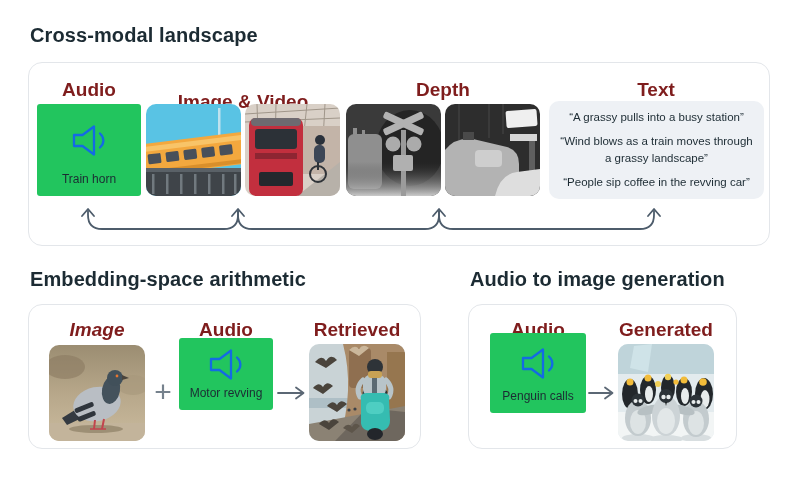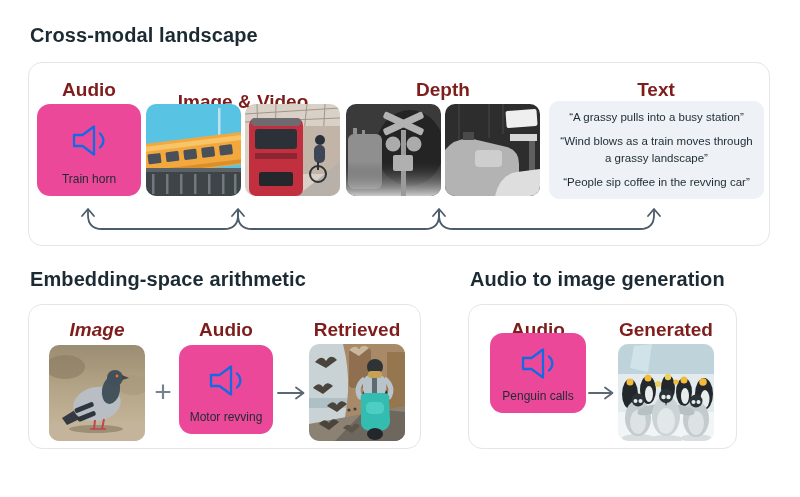--- a/index.html
+++ b/index.html
@@ -15,21 +15,21 @@
   }
   .card {
     position: absolute; background: #fff;
     border: 1px solid #e3e6ea; border-radius: 14px;
   }
   .col-label {
     position: absolute; text-align: center;
     font-size: 19px; font-weight: 600; color: #7f1d1d;
   }
   .tile {
-    position: absolute; background: #ec4899; border-radius: 13px;
+    position: absolute; background: #22c55e; border-radius: 3px;
     display: flex; flex-direction: column; align-items: center;
   }
   .tile .icon-wrap { flex: 1; display: flex; align-items: center; justify-content: center; padding-top: 6px; }
   .tile .caption { font-size: 12px; color: #1c2b33; padding-bottom: 10px; white-space: nowrap; }
   .pic { position: absolute; border-radius: 10px; overflow: hidden; }
   .pic svg { display: block; }
   .text-panel {
     position: absolute; background: #eef1f5; border-radius: 10px;
     display: flex; flex-direction: column; justify-content: center;
     padding: 6px 8px; text-align: center;
@@ -194,21 +194,21 @@
       <circle cx="66" cy="33" r="8" fill="#41505a"></circle>
       <polygon points="73,30 80,33 73,35" fill="#4a443c"></polygon>
       <circle cx="68" cy="31" r="1.4" fill="#e8762f"></circle>
       <path d="M46 75 L45 84 M55 74 L53 84" stroke="#c2444d" stroke-width="2"></path>
       <path d="M41 84 H49 M49 84 H57" stroke="#c2444d" stroke-width="1.6"></path>
     </svg>
   </div>
 
   <div class="plus-sign" style="left:120px; top:70px;">+</div>
 
-  <div class="tile" style="left:150px; top:40px; width:94px; height:89px;">
+  <div class="tile" style="left:150px; top:33px; width:94px; height:72px;">
     <div class="icon-wrap">
       <svg width="44" height="42" viewBox="0 0 44 42" fill="none">
         <path d="M7 15 H15.5 L27 6.5 V34.5 L15.5 26 H7 Z" stroke="#146ae4" stroke-width="2.3" stroke-linejoin="round"></path>
         <path d="M33 13.5 C37.5 17.5 37.5 23.5 33 27.5" stroke="#146ae4" stroke-width="2.3" stroke-linecap="round"></path>
       </svg>
     </div>
     <div class="caption">Motor revving</div>
   </div>
 
   <svg class="abs" style="left:248px; top:80px;" width="32" height="16" viewBox="0 0 32 16">

